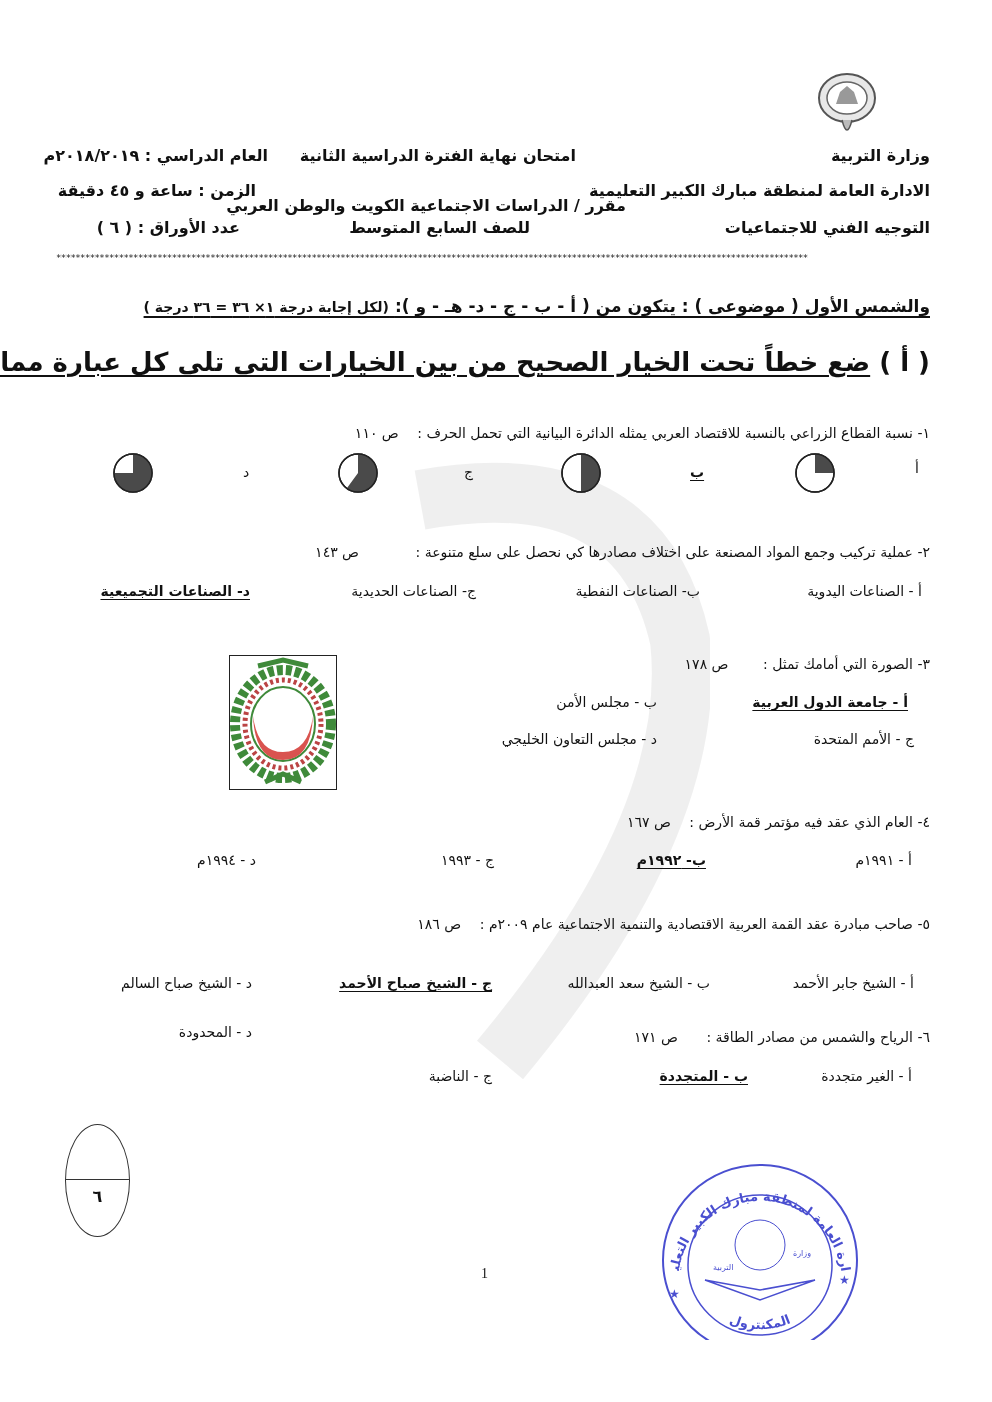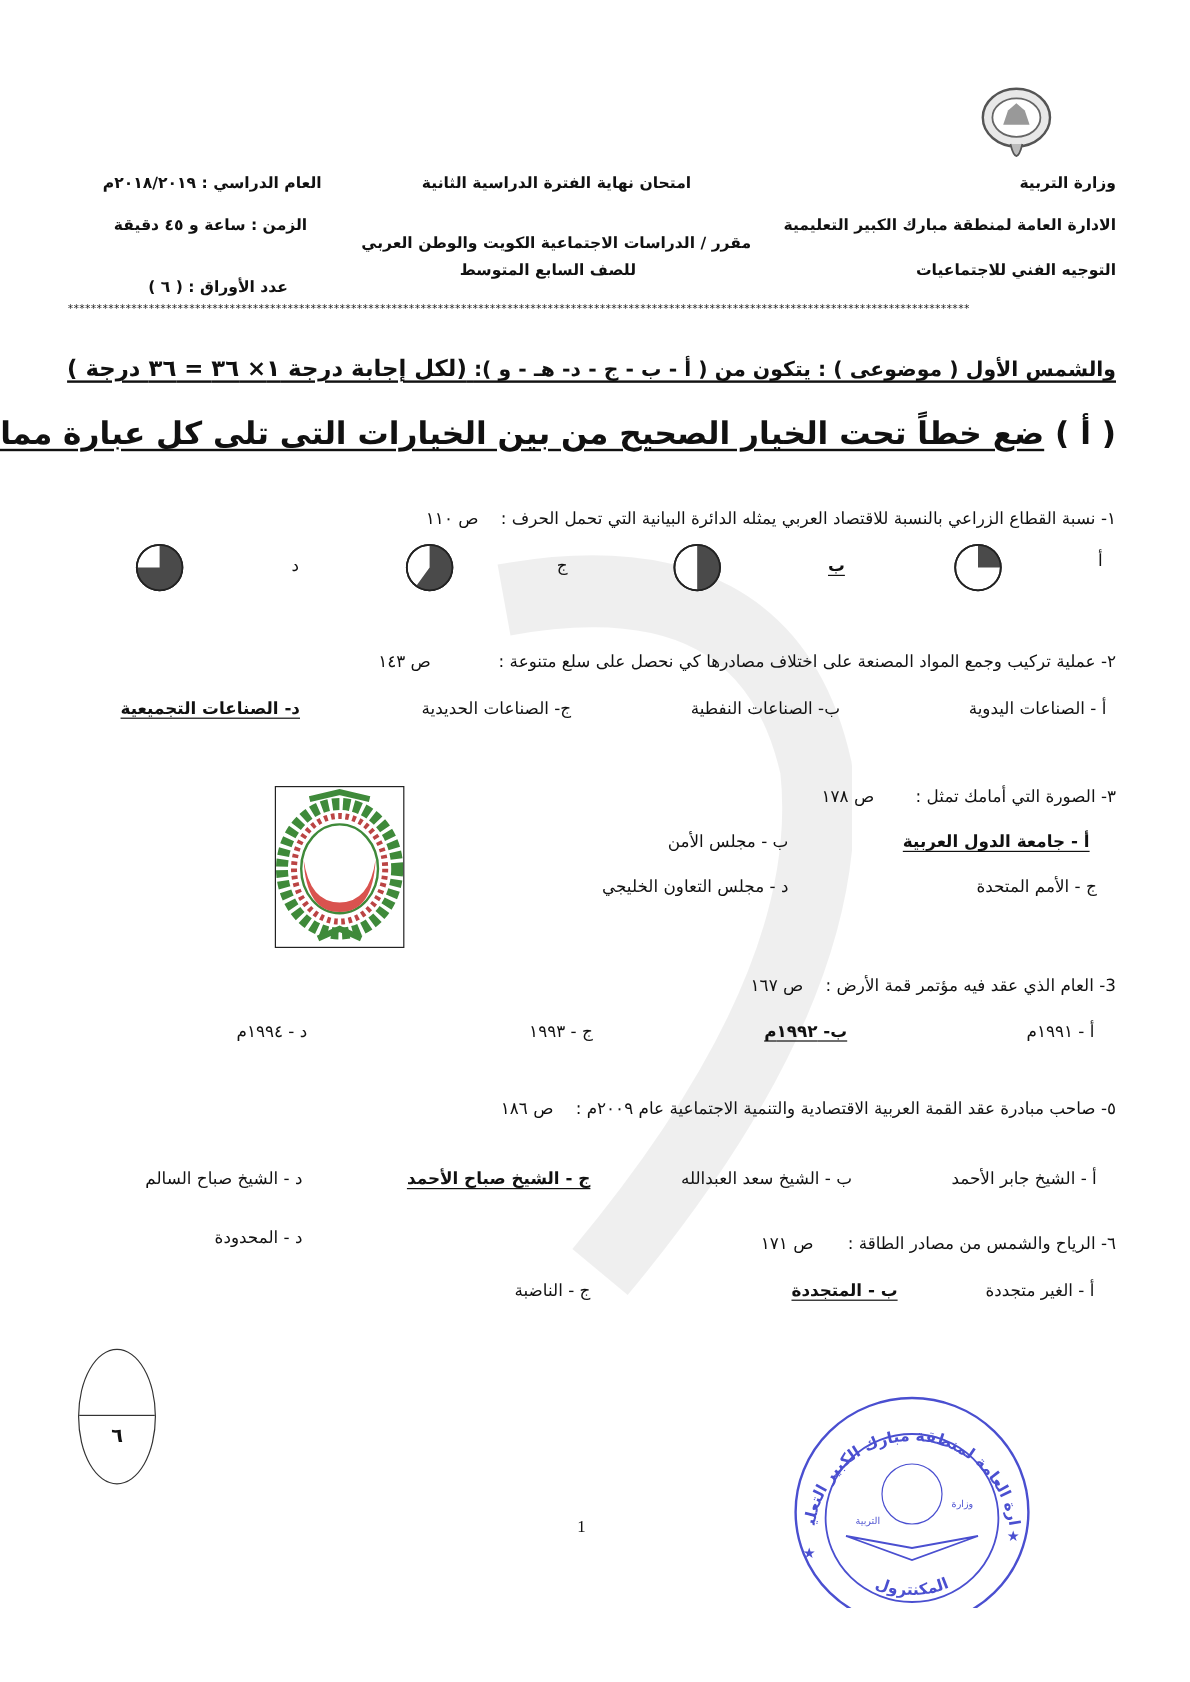--- a/index.html
+++ b/index.html
@@ -2,21 +2,21 @@
 <html><head>
   <meta charset="utf-8">
   <style>
     html, body { margin: 0; padding: 0; background: #ffffff; }
     body {
       width: 992px; height: 1402px; position: relative; overflow: hidden;
       font-family: "DejaVu Sans", sans-serif; color: #111;
     }
     .abs { position: absolute; }
     .rtl { direction: rtl; text-align: right; white-space: nowrap; }
-    .hdr { font-weight: bold; font-size: 13px; }
+    .hdr { font-weight: bold; font-size: 16px; }
     .q { font-size: 14px; }
     .opt { font-size: 14px; }
     .correct { font-weight: bold; text-decoration: underline; text-underline-offset: 3px; }
     .ul { text-decoration: underline; text-decoration-thickness: 2px; text-underline-offset: 4px; }
     .watermark {
       position: absolute; left: 380px; top: 440px; width: 330px; height: 640px;
       opacity: 0.06; pointer-events: none;
     }
     .stars {
       position: absolute; left: 56px; top: 253px; width: 874px;
@@ -41,27 +41,27 @@
 <div class="abs rtl hdr" style="right:62px; top:146px;">وزارة التربية</div>
 <div class="abs rtl hdr" style="right:62px; top:181px;">الادارة العامة لمنطقة مبارك الكبير التعليمية</div>
 <div class="abs rtl hdr" style="right:62px; top:218px;">التوجيه الفني للاجتماعيات</div>
 
 <div class="abs rtl hdr" style="right:416px; top:146px;">امتحان نهاية الفترة الدراسية الثانية</div>
 <div class="abs rtl hdr" style="right:366px; top:196px;">مقرر / الدراسات الاجتماعية الكويت والوطن العربي</div>
 <div class="abs rtl hdr" style="right:462px; top:218px;">للصف السابع المتوسط</div>
 
 <div class="abs rtl hdr" style="right:724px; top:146px;">العام الدراسي : ٢٠١٨/٢٠١٩م</div>
 <div class="abs rtl hdr" style="right:736px; top:181px;">الزمن : ساعة و ٤٥ دقيقة</div>
-<div class="abs rtl hdr" style="right:752px; top:232px;">عدد الأوراق : ( ٦ )</div>
+<div class="abs rtl hdr" style="right:752px; top:218px;">عدد الأوراق : ( ٦ )</div>
 
 <div class="stars">************************************************************************************************************************************************************</div>
 
 <div class="abs rtl ul" style="right:62px; top:296px; font-weight:bold; font-size:17px;">
   <span>والشمس الأول ( موضوعى ) : يتكون من ( أ - ب - ج - د- هـ - و ):</span>
-  <span style="font-size:19px;">(لكل إجابة درجة ١× ٣٦ = ٣٦ درجة )</span>
+  <span style="font-size:14px;">(لكل إجابة درجة ١× ٣٦ = ٣٦ درجة )</span>
 </div>
 <div class="abs rtl" style="right:62px; top:347px; font-weight:bold; font-size:26px;">
   <span>( أ )</span>
   <span class="ul">ضع خطاً تحت الخيار الصحيح من بين الخيارات التى تلى كل عبارة مما يأتى :</span>
 </div>
 
 <div class="abs rtl q" style="right:62px; top:413px;margin-top:12px;">
   <span>١- نسبة القطاع الزراعي بالنسبة للاقتصاد العربي يمثله الدائرة البيانية التي تحمل الحرف  :</span>
   <span style="margin-right:14px;">ص ١١٠</span>
 </div>
@@ -114,21 +114,21 @@
 <div class="abs rtl q" style="right:62px; top:656px;">
   <span>٣- الصورة التي أمامك تمثل :</span>
   <span style="margin-right:30px;">ص ١٧٨</span>
 </div>
 <div class="abs rtl opt correct" style="right:84px; top:694px;">أ -  جامعة الدول العربية</div>
 <div class="abs rtl opt" style="right:335px; top:694px;">ب -  مجلس الأمن</div>
 <div class="abs rtl opt" style="right:78px; top:731px;">ج -  الأمم المتحدة</div>
 <div class="abs rtl opt" style="right:335px; top:731px;">د -  مجلس التعاون الخليجي</div>
 
 <div class="abs rtl q" style="right:62px; top:814px;">
-  <span>3- العام الذي عقد فيه مؤتمر قمة الأرض  :</span>
+  <span>٤- العام الذي عقد فيه مؤتمر قمة الأرض  :</span>
   <span style="margin-right:14px;">ص ١٦٧</span>
 </div>
 <div class="abs rtl opt" style="right:80px; top:852px;">أ - ١٩٩١م</div>
 <div class="abs rtl opt correct" style="right:286px; top:852px;">ب- ١٩٩٢م</div>
 <div class="abs rtl opt" style="right:498px; top:852px;">ج - ١٩٩٣</div>
 <div class="abs rtl opt" style="right:736px; top:852px;">د -  ١٩٩٤م</div>
 
 <div class="abs rtl q" style="right:62px; top:916px;">
   <span>٥- صاحب مبادرة عقد القمة العربية الاقتصادية والتنمية الاجتماعية عام ٢٠٠٩م  :</span>
   <span style="margin-right:14px;">ص ١٨٦</span>

